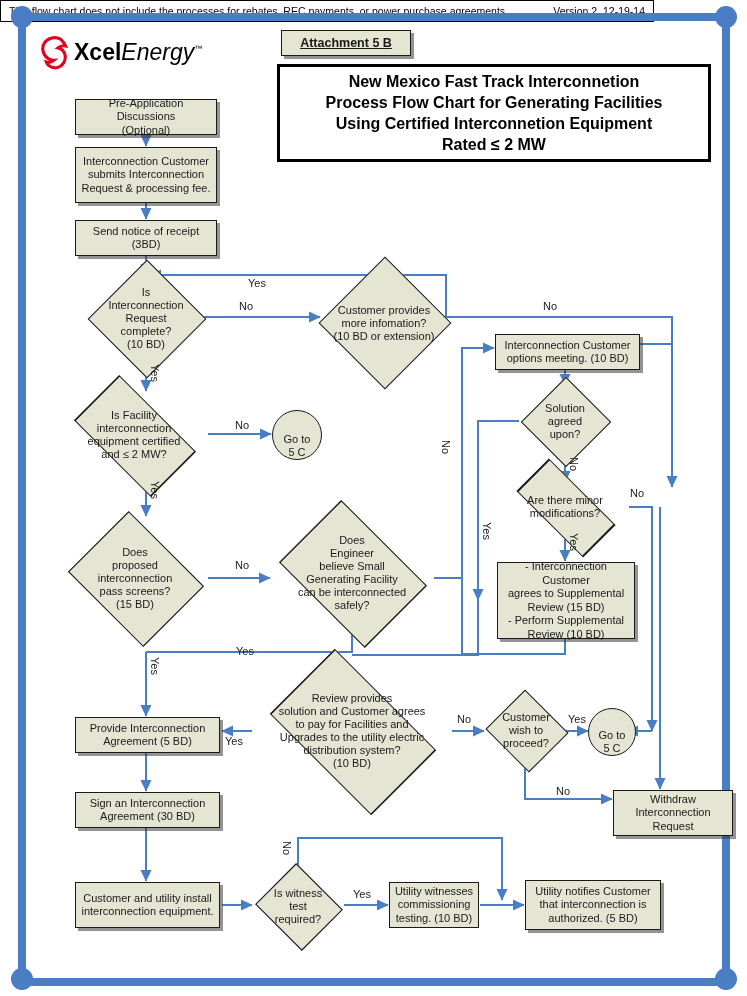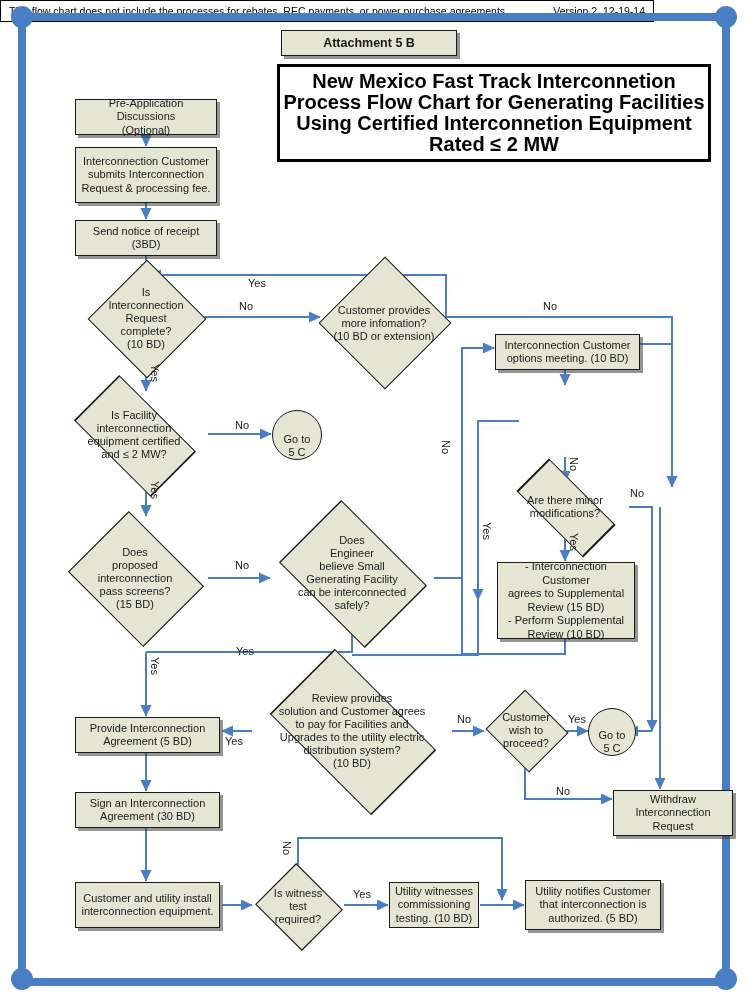--- a/index.html
+++ b/index.html
@@ -10,21 +10,21 @@
   .frame-line{position:absolute;background:#4a7ec4;}
   .frame-dot{position:absolute;width:22px;height:22px;border-radius:50%;background:#4a7ec4;}
 
   
   .node{position:absolute;box-sizing:border-box;display:flex;align-items:center;justify-content:center;text-align:center;}
 
   .proc{background:#e4e5d3;border:1.5px solid #1a1a1a;box-shadow:3px 3px 0 rgba(60,60,60,.55);
         font-size:11px;line-height:13.5px;color:#1a1a1a;padding:17px 3px;}
   .proc.noshadow{box-shadow:none;}
 
-  .title-box{background:#ffffff;border:3px solid #000;font-weight:bold;font-size:20px;
+  .title-box{background:#ffffff;border:3px solid #000;font-weight:bold;font-size:16px;
              line-height:21px;color:#000;text-align:center;}
 
   .attach-box{background:#e4e5d3;border:1.5px solid #1a1a1a;box-shadow:3px 3px 0 rgba(60,60,60,.55);
               font-weight:bold;font-size:12.5px;color:#1a1a1a;}
 
   .footer-box{background:#ffffff;border:1.5px solid #000;font-size:10.5px;color:#000;
               display:flex;align-items:center;}
 
   
   .dia{position:absolute;}
@@ -61,22 +61,28 @@
 
   <div class="frame-line" style="left:18px;top:13px;width:712px;height:8px;"></div>
   <div class="frame-line" style="left:18px;top:978px;width:712px;height:8px;"></div>
   <div class="frame-line" style="left:18px;top:13px;width:8px;height:973px;"></div>
   <div class="frame-line" style="left:722px;top:13px;width:8px;height:973px;"></div>
   <div class="frame-dot" style="left:11px;top:6px;"></div>
   <div class="frame-dot" style="left:715px;top:6px;"></div>
   <div class="frame-dot" style="left:11px;top:968px;"></div>
   <div class="frame-dot" style="left:715px;top:968px;"></div>
 
-
-  <div class="node attach-box" style="left:281px;top:30px;width:176px;height:26px;">
+  <div id="logo">
+    <svg class="mark" viewBox="0 0 30 34">
+      <path d="M20.5 3.2C15.5 0.3 8.0 1.6 4.6 6.6c-3.6 5.3-1.6 12.2 3.1 15.6 2.2 1.6 4.6 2.1 6.3 2.0-2.2 1.9-5.1 2.6-7.6 1.9 1.6 4.3 6.6 6.6 11.1 5.4 5.4-1.5 8.6-7.0 7.6-12.3-0.8-4.0-3.9-6.7-7.1-7.3 2.1-1.9 5.0-2.6 7.6-1.9-0.9-2.6-2.8-4.7-5.1-6.8z" fill="none" stroke="#e3001b" stroke-width="3.1"></path>
+    </svg>
+    <div class="wordmark"><b>Xcel</b><i>Energy</i><span class="tm">™</span></div>
+  </div>
+
+  <div class="node attach-box" style="left:281px;top:30px;width:130px;height:26px;text-decoration:underline;">
     <span>Attachment 5 B</span>
   </div>
 
   <div class="node title-box" style="left:277px;top:64px;width:434px;height:98px;flex-direction:column;">
     <span>New Mexico Fast Track Interconnetion</span>
     <span>Process Flow Chart for Generating Facilities</span>
     <span>Using Certified Interconnetion Equipment</span>
     <span>Rated ≤ 2 MW</span>
   </div>
 
@@ -186,20 +192,26 @@
     <div class="lbl" style="white-space:pre-line;">Customer provides
 more infomation?
 (10 BD or extension)</div>
   </div>
 
   <div class="node proc" style="left:495px;top:334px;width:145px;height:32px;">
     <span style="white-space:pre-line;">Interconnection Customer
 options meeting. (10 BD)</span>
   </div>
 
+  <div class="dia" style="left:519px;top:386px;width:92px;height:70px;">
+    <div class="shape" style="width:62px;height:62px;left:15px;top:4px;"></div>
+    <div class="lbl" style="white-space:pre-line;">Solution
+agreed
+upon?</div>
+  </div>
 
   <div class="dia" style="left:501px;top:482px;width:128px;height:50px;">
     <div class="shape" style="width:44px;height:44px;left:42px;top:3px;transform:rotate(45deg) scale(2.05,1.0);"></div>
     <div class="lbl" style="white-space:pre-line;">Are there minor
 modifications?</div>
   </div>
 
   <div class="dia" style="left:60px;top:392px;width:148px;height:86px;">
     <div class="shape" style="width:62px;height:62px;left:43px;top:12px;transform:rotate(45deg) scale(1.70,1.0);"></div>
     <div class="lbl" style="white-space:pre-line;">Is Facility

